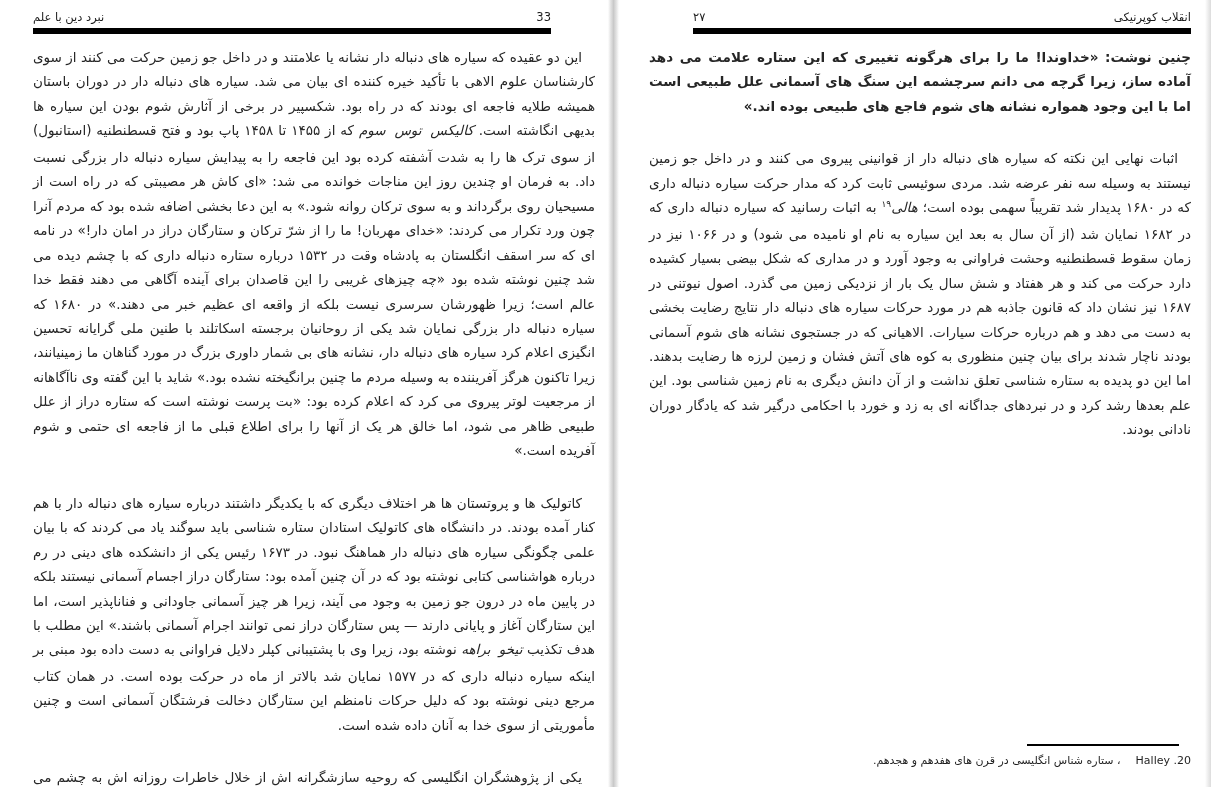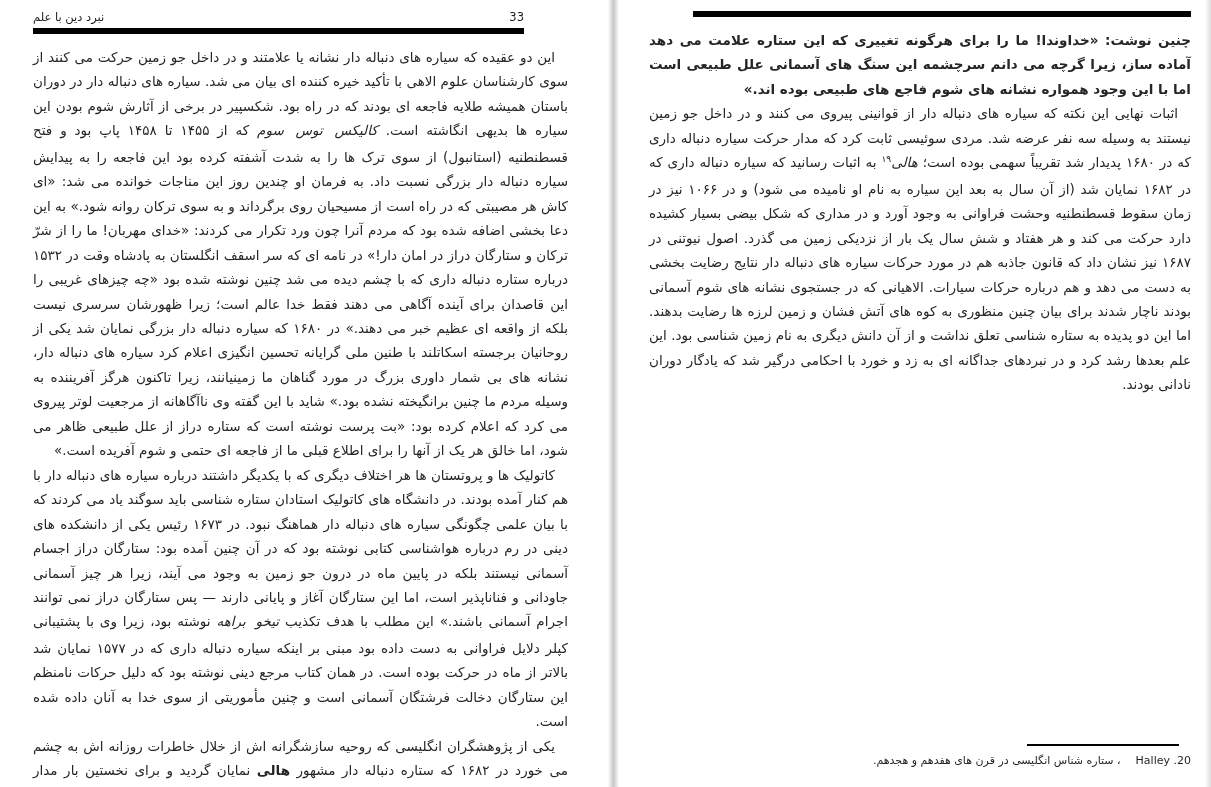--- a/index.html
+++ b/index.html
@@ -4,21 +4,21 @@
 <style>
   html, body { margin: 0; padding: 0; background: #ffffff; }
   body {
     width: 1211px; height: 787px; overflow: hidden;
     font-family: "DejaVu Sans", sans-serif;
     color: #262626;
   }
   .spread { position: relative; width: 1211px; height: 787px; display: flex; background: #ffffff; }
 
   .page { box-sizing: border-box; position: relative; background: #ffffff; }
-  .page-left  { width: 608px; padding: 7px 40px 0 33px; }
+  .page-left  { width: 608px; padding: 7px 13px 0 33px; }
   .page-right { width: 592px; padding: 7px 20px 0 30px; }
 
   .spine {
     width: 11px; height: 787px; flex: 0 0 auto;
     background: linear-gradient(to right, #ffffff 0%, #e2e2e2 25%, #c9c9c9 50%, #e2e2e2 75%, #ffffff 100%);
   }
   .right-edge {
     position: absolute; top: 0; right: 0; width: 6px; height: 787px;
     background: linear-gradient(to right, #ffffff 0%, #dcdcdc 100%);
   }
@@ -35,21 +35,21 @@
 
   .page-body {
     direction: rtl;
     margin-top: 11px;
     font-size: 13.5px;
     line-height: 24.45px;
     text-align: justify;
     color: #262626;
   }
   .page-body p { margin: 0; text-indent: 13px; }
-  .page-body p + p { margin-top: 0; }
+  .page-body p + p { margin-top: 28px; }
   .page-body p.no-indent { text-indent: 0; font-weight: bold; }
 
   .seg-italic { font-style: italic; font-family: Liberation Mono, monospace; }
   .seg-bold   { font-weight: bold; }
   .seg-latin  { unicode-bidi: embed; margin-left: 15px; }
   .page-body sup, .footnote sup { font-size: 9px; line-height: 0; }
 
   .footnote-area { position: absolute; bottom: 18px; right: 20px; left: 30px; direction: rtl; }
   .footnote-rule { width: 152px; height: 2px; background: #000000; margin-bottom: 7px; margin-left: auto; margin-right: 12px; }
   .footnote { margin: 0; font-size: 11px; line-height: 16px; text-align: right; color: #1f1f1f; }
@@ -68,20 +68,24 @@
     <div class="page-body">
       <p><span>این دو عقیده که سیاره های دنباله دار نشانه یا علامتند و در داخل جو زمین حرکت می کنند از سوی کارشناسان علوم الاهی با تأکید خیره کننده ای بیان می شد. سیاره های دنباله دار در دوران باستان همیشه طلایه فاجعه ای بودند که در راه بود. شکسپیر در برخی از آثارش شوم بودن این سیاره ها بدیهی انگاشته است. </span><span class="seg-italic">کالیکس توس سوم</span><span> که از ۱۴۵۵ تا ۱۴۵۸ پاپ بود و فتح قسطنطنیه (استانبول) از سوی ترک ها را به شدت آشفته کرده بود این فاجعه را به پیدایش سیاره دنباله دار بزرگی نسبت داد. به فرمان او چندین روز این مناجات خوانده می شد: «ای کاش هر مصیبتی که در راه است از مسیحیان روی برگرداند و به سوی ترکان روانه شود.» به این دعا بخشی اضافه شده بود که مردم آنرا چون ورد تکرار می کردند: «خدای مهربان! ما را از شرّ ترکان و ستارگان دراز در امان دار!» در نامه ای که سر اسقف انگلستان به پادشاه وقت در ۱۵۳۲ درباره ستاره دنباله داری که با چشم دیده می شد چنین نوشته شده بود «چه چیزهای غریبی را این قاصدان برای آینده آگاهی می دهند فقط خدا عالم است؛ زیرا ظهورشان سرسری نیست بلکه از واقعه ای عظیم خبر می دهند.» در ۱۶۸۰ که سیاره دنباله دار بزرگی نمایان شد یکی از روحانیان برجسته اسکاتلند با طنین ملی گرایانه تحسین انگیزی اعلام کرد سیاره های دنباله دار، نشانه های بی شمار داوری بزرگ در مورد گناهان ما زمینیانند، زیرا تاکنون هرگز آفریننده به وسیله مردم ما چنین برانگیخته نشده بود.» شاید با این گفته وی ناآگاهانه از مرجعیت لوتر پیروی می کرد که اعلام کرده بود: «بت پرست نوشته است که ستاره دراز از علل طبیعی ظاهر می شود، اما خالق هر یک از آنها را برای اطلاع قبلی ما از فاجعه ای حتمی و شوم آفریده است.»</span></p>
       <p><span>کاتولیک ها و پروتستان ها هر اختلاف دیگری که با یکدیگر داشتند درباره سیاره های  دنباله دار با هم کنار آمده بودند. در دانشگاه های کاتولیک استادان ستاره شناسی باید سوگند یاد می کردند که با بیان علمی چگونگی سیاره های دنباله دار هماهنگ نبود. در ۱۶۷۳ رئیس یکی از دانشکده های دینی در رم درباره هواشناسی کتابی نوشته بود که در آن چنین آمده بود: ستارگان دراز اجسام آسمانی نیستند بلکه در پایین ماه در درون جو زمین به وجود می آیند، زیرا هر چیز آسمانی جاودانی و فناناپذیر است، اما این ستارگان آغاز و پایانی دارند — پس ستارگان دراز نمی توانند اجرام آسمانی باشند.» این مطلب با هدف تکذیب </span><span class="seg-italic">تیخو براهه</span><span> نوشته بود، زیرا وی با پشتیبانی کپلر دلایل فراوانی به دست داده بود مبنی بر اینکه سیاره دنباله داری که در ۱۵۷۷ نمایان شد بالاتر از ماه در حرکت بوده است. در همان کتاب مرجع دینی نوشته بود که دلیل حرکات نامنظم این ستارگان دخالت فرشتگان آسمانی است و چنین مأموریتی از سوی خدا به آنان داده شده است.</span></p>
       <p><span>یکی از پژوهشگران انگلیسی که روحیه سازشگرانه اش از خلال خاطرات روزانه اش به چشم می خورد در ۱۶۸۲ که ستاره دنباله دار مشهور </span><span class="seg-bold">هالی</span><span> نمایان گردید و برای نخستین بار مدار حرکتش محاسبه شد</span></p>
     </div>
   </div>
 
   <div class="spine"></div>
 
   <div class="page page-right">
+    <div class="page-header">
+      <span class="header-num">۲۷</span>
+      <span class="header-title">انقلاب کوپرنیکی</span>
+    </div>
     <div class="header-rule"></div>
     <div class="page-body">
       <p class="no-indent"><span>چنین نوشت: «خداوندا! ما را برای هرگونه تغییری که این ستاره علامت می دهد آماده ساز، زیرا گرچه می دانم سرچشمه این سنگ های آسمانی علل طبیعی است اما با این وجود همواره نشانه های شوم فاجع های طبیعی بوده اند.»</span></p>
       <p><span>اثبات نهایی این نکته که سیاره های دنباله دار از قوانینی پیروی می کنند و در داخل جو زمین نیستند به وسیله سه نفر عرضه شد. مردی سوئیسی ثابت کرد که مدار حرکت سیاره دنباله داری که در ۱۶۸۰ پدیدار شد تقریباً سهمی بوده است؛ </span><span class="seg-italic">هالی</span><sup>۱۹</sup><span> به اثبات رسانید که سیاره دنباله داری که در ۱۶۸۲ نمایان شد (از آن سال به بعد این سیاره به نام او نامیده می شود) و در ۱۰۶۶ نیز در زمان سقوط قسطنطنیه وحشت فراوانی به وجود آورد و در مداری که شکل بیضی بسیار کشیده دارد حرکت می کند و هر هفتاد و شش سال یک بار از نزدیکی زمین می گذرد. اصول نیوتنی در ۱۶۸۷ نیز نشان داد که قانون جاذبه هم در مورد حرکات سیاره های دنباله دار نتایج رضایت بخشی به دست می دهد و هم درباره حرکات سیارات. الاهیانی که در جستجوی نشانه های شوم آسمانی بودند ناچار شدند برای بیان چنین منظوری به کوه های آتش فشان و زمین لرزه ها رضایت بدهند. اما این دو پدیده به ستاره شناسی تعلق نداشت و از آن دانش دیگری به نام زمین شناسی بود. این علم بعدها رشد کرد و در نبردهای جداگانه ای به زد و خورد با احکامی درگیر شد که یادگار دوران نادانی بودند.</span></p>
     </div>
     <div class="footnote-area">
       <div class="footnote-rule"></div>
       <p class="footnote"><span>20. </span><span class="seg-latin">Halley</span><span>، ستاره شناس انگلیسی در قرن های هفدهم و هجدهم.</span></p>
     </div>
   </div>

